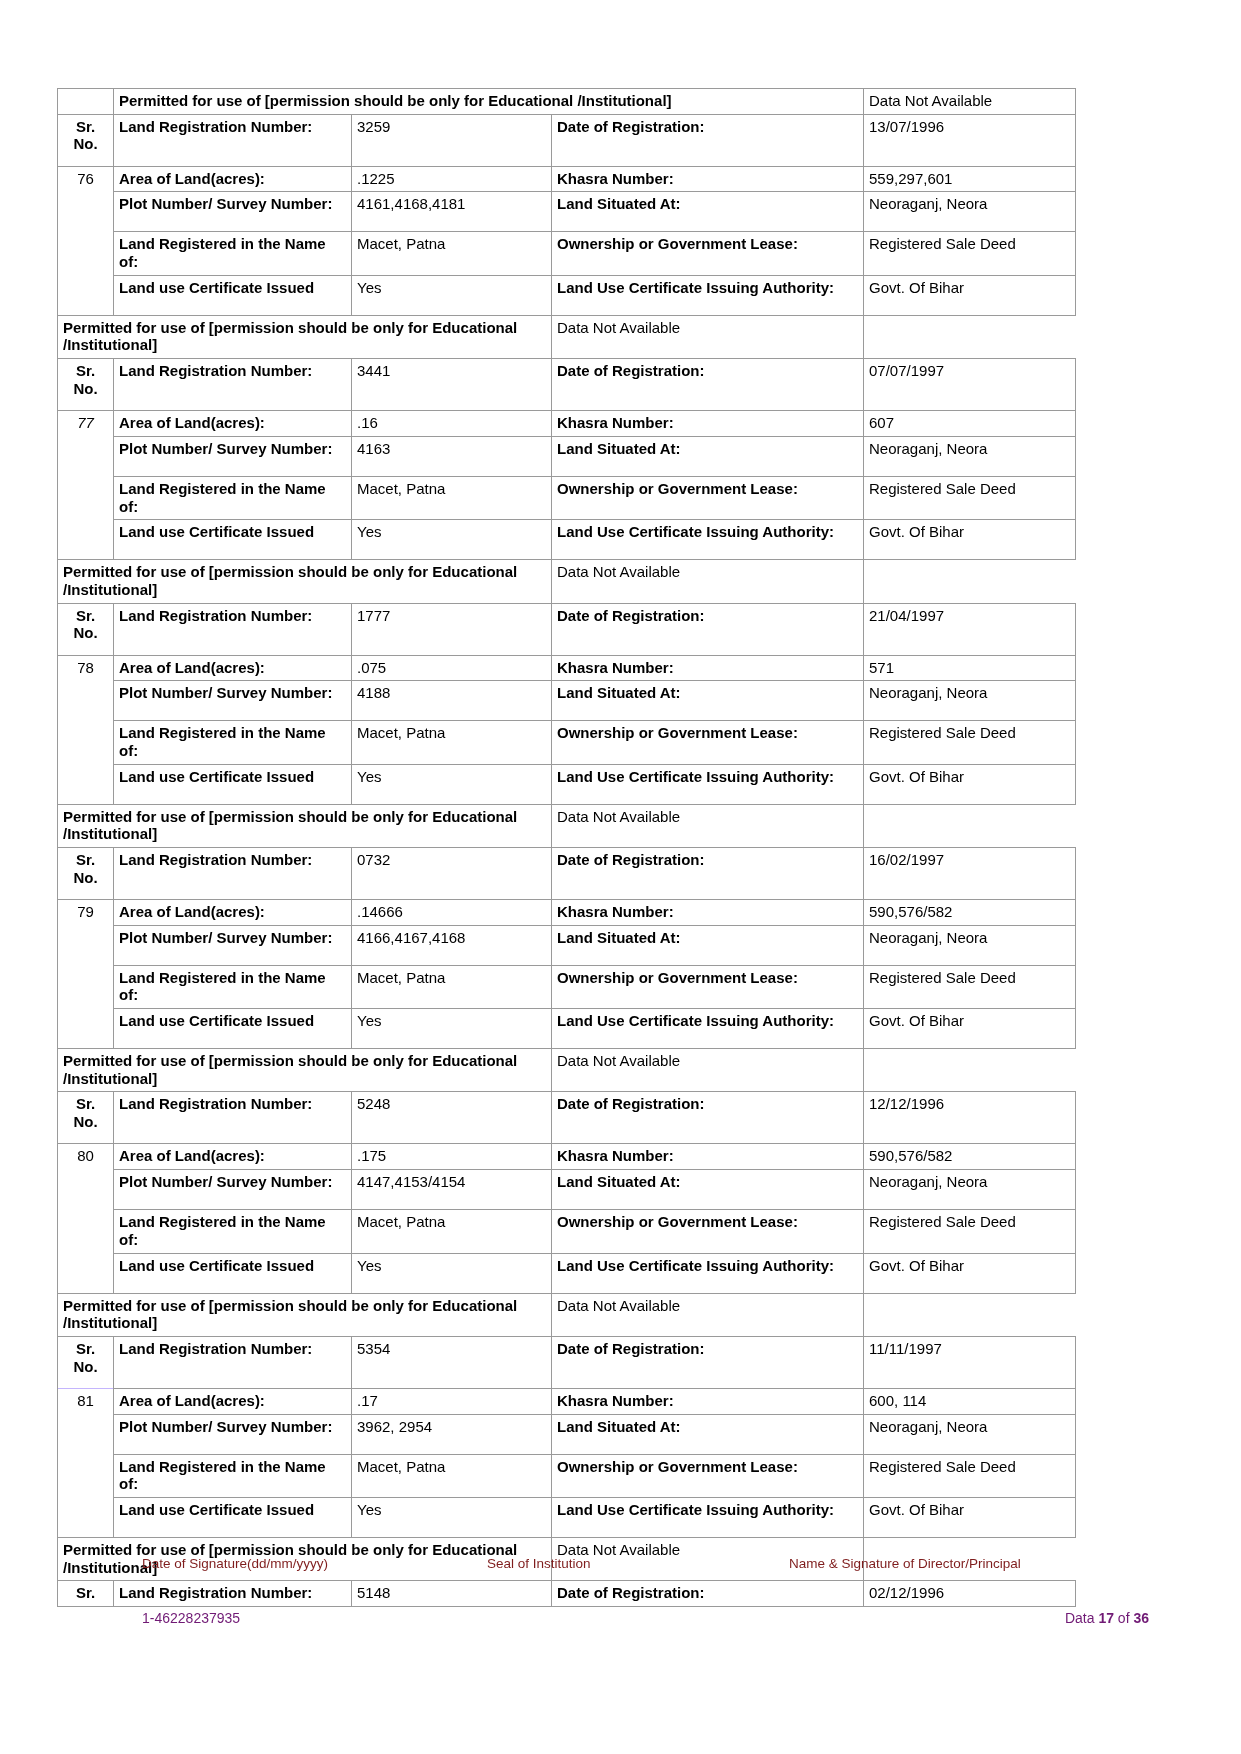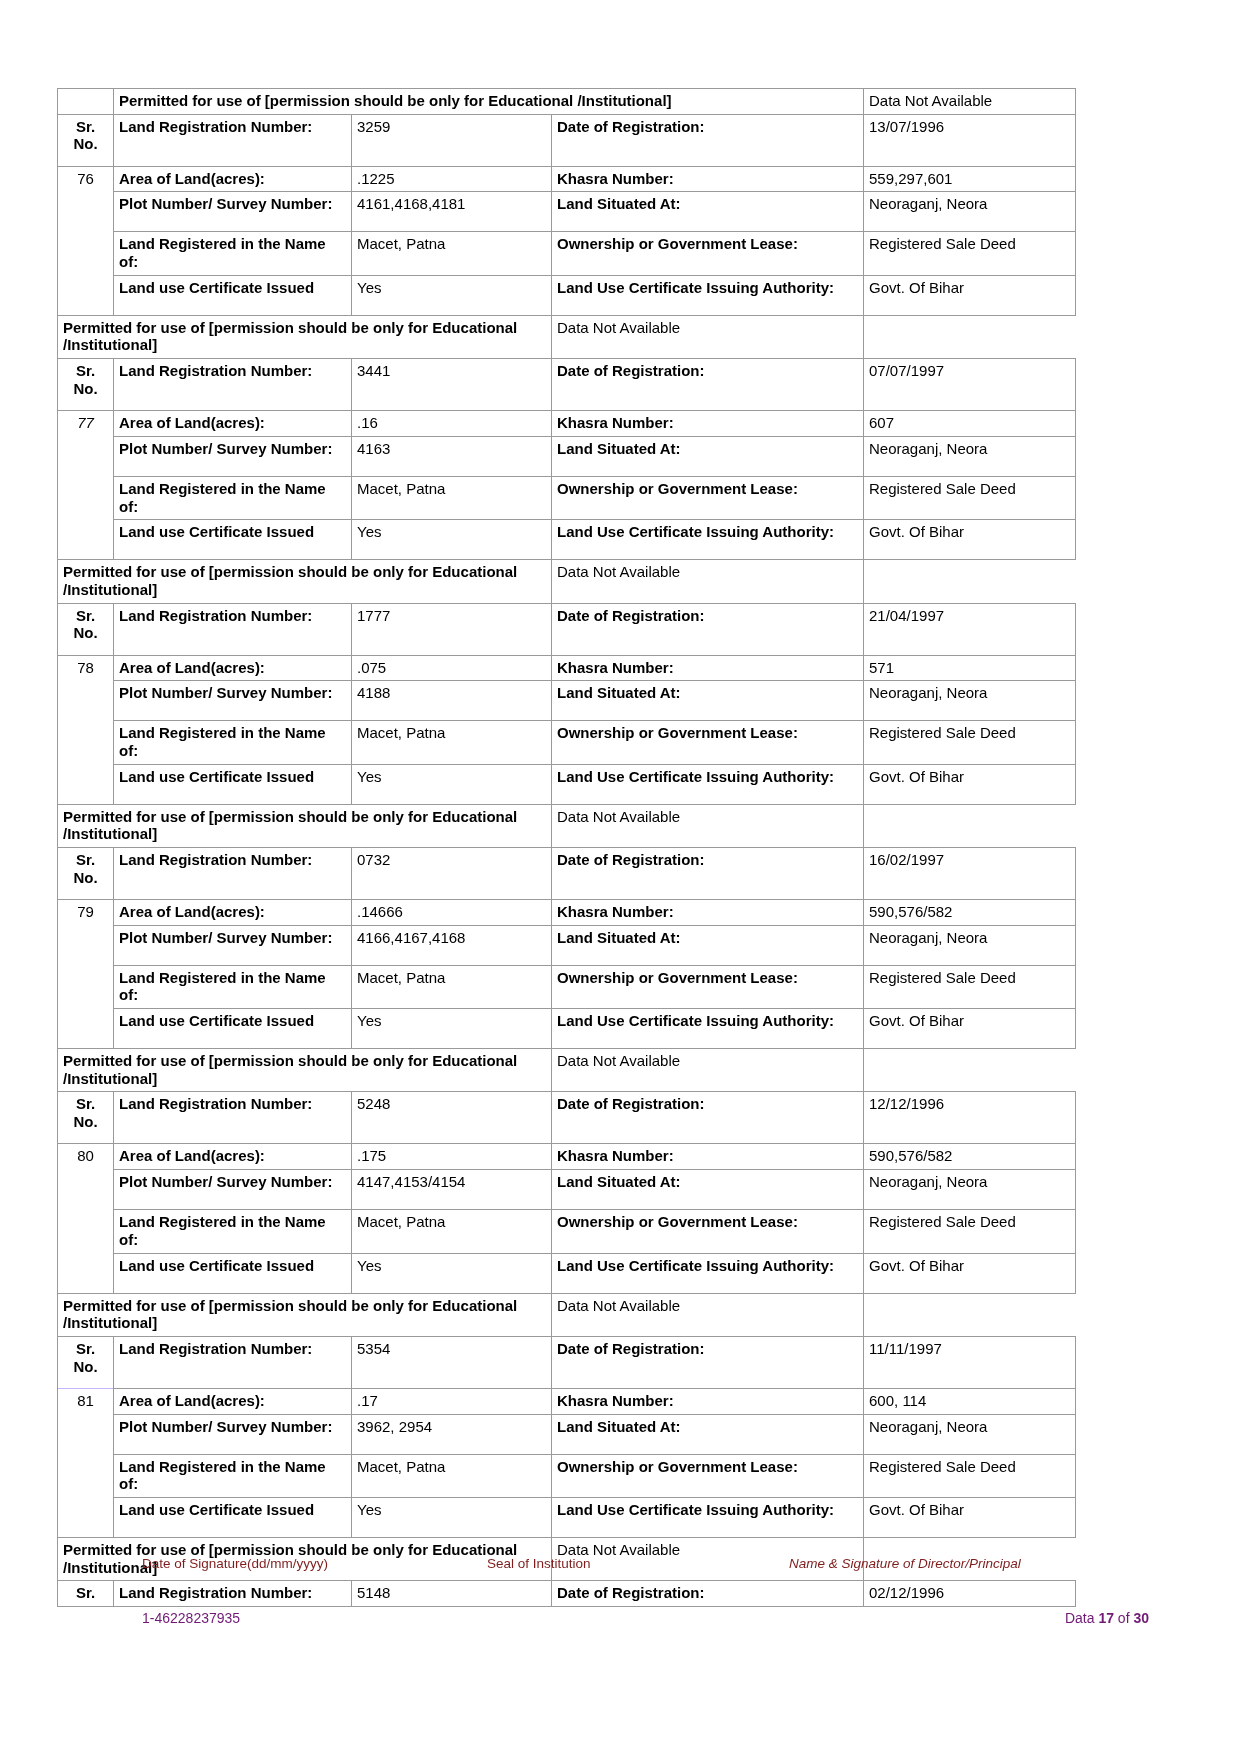--- a/index.html
+++ b/index.html
@@ -60,21 +60,21 @@
     position: absolute;
     top: 1556px;
     left: 57px;
     width: 1127px;
     font-size: 13.5px;
     display: flex;
     color: #7f1d1d;
   }
   .sig-date { width: 380px; padding-left: 85px; }
   .sig-seal { width: 300px; text-align: left; padding-left: 50px;}
-  .sig-name { flex: 1; text-align: left; padding-left: 52px; font-style: italic; }
+  .sig-name { flex: 1; text-align: left; padding-left: 52px; }
 
   .page-foot {
     position: absolute;
     top: 1610px;
     left: 57px;
     width: 1127px;
     font-size: 14px;
     display: flex;
     justify-content: space-between;
     color: #701a75;
@@ -333,17 +333,17 @@
     <div class="sig-seal">Seal of Institution</div>
     <div class="sig-name">Name &amp; Signature of Director/Principal</div>
   </div>
 
   <div class="page-foot">
     <div class="left">1-46228237935</div>
     <div class="right">
       <span>Data</span>
       <b>17</b>
       <span>of</span>
-      <b>30</b>
+      <b>36</b>
     </div>
   </div>
 
 </div>
 
 </body></html>

